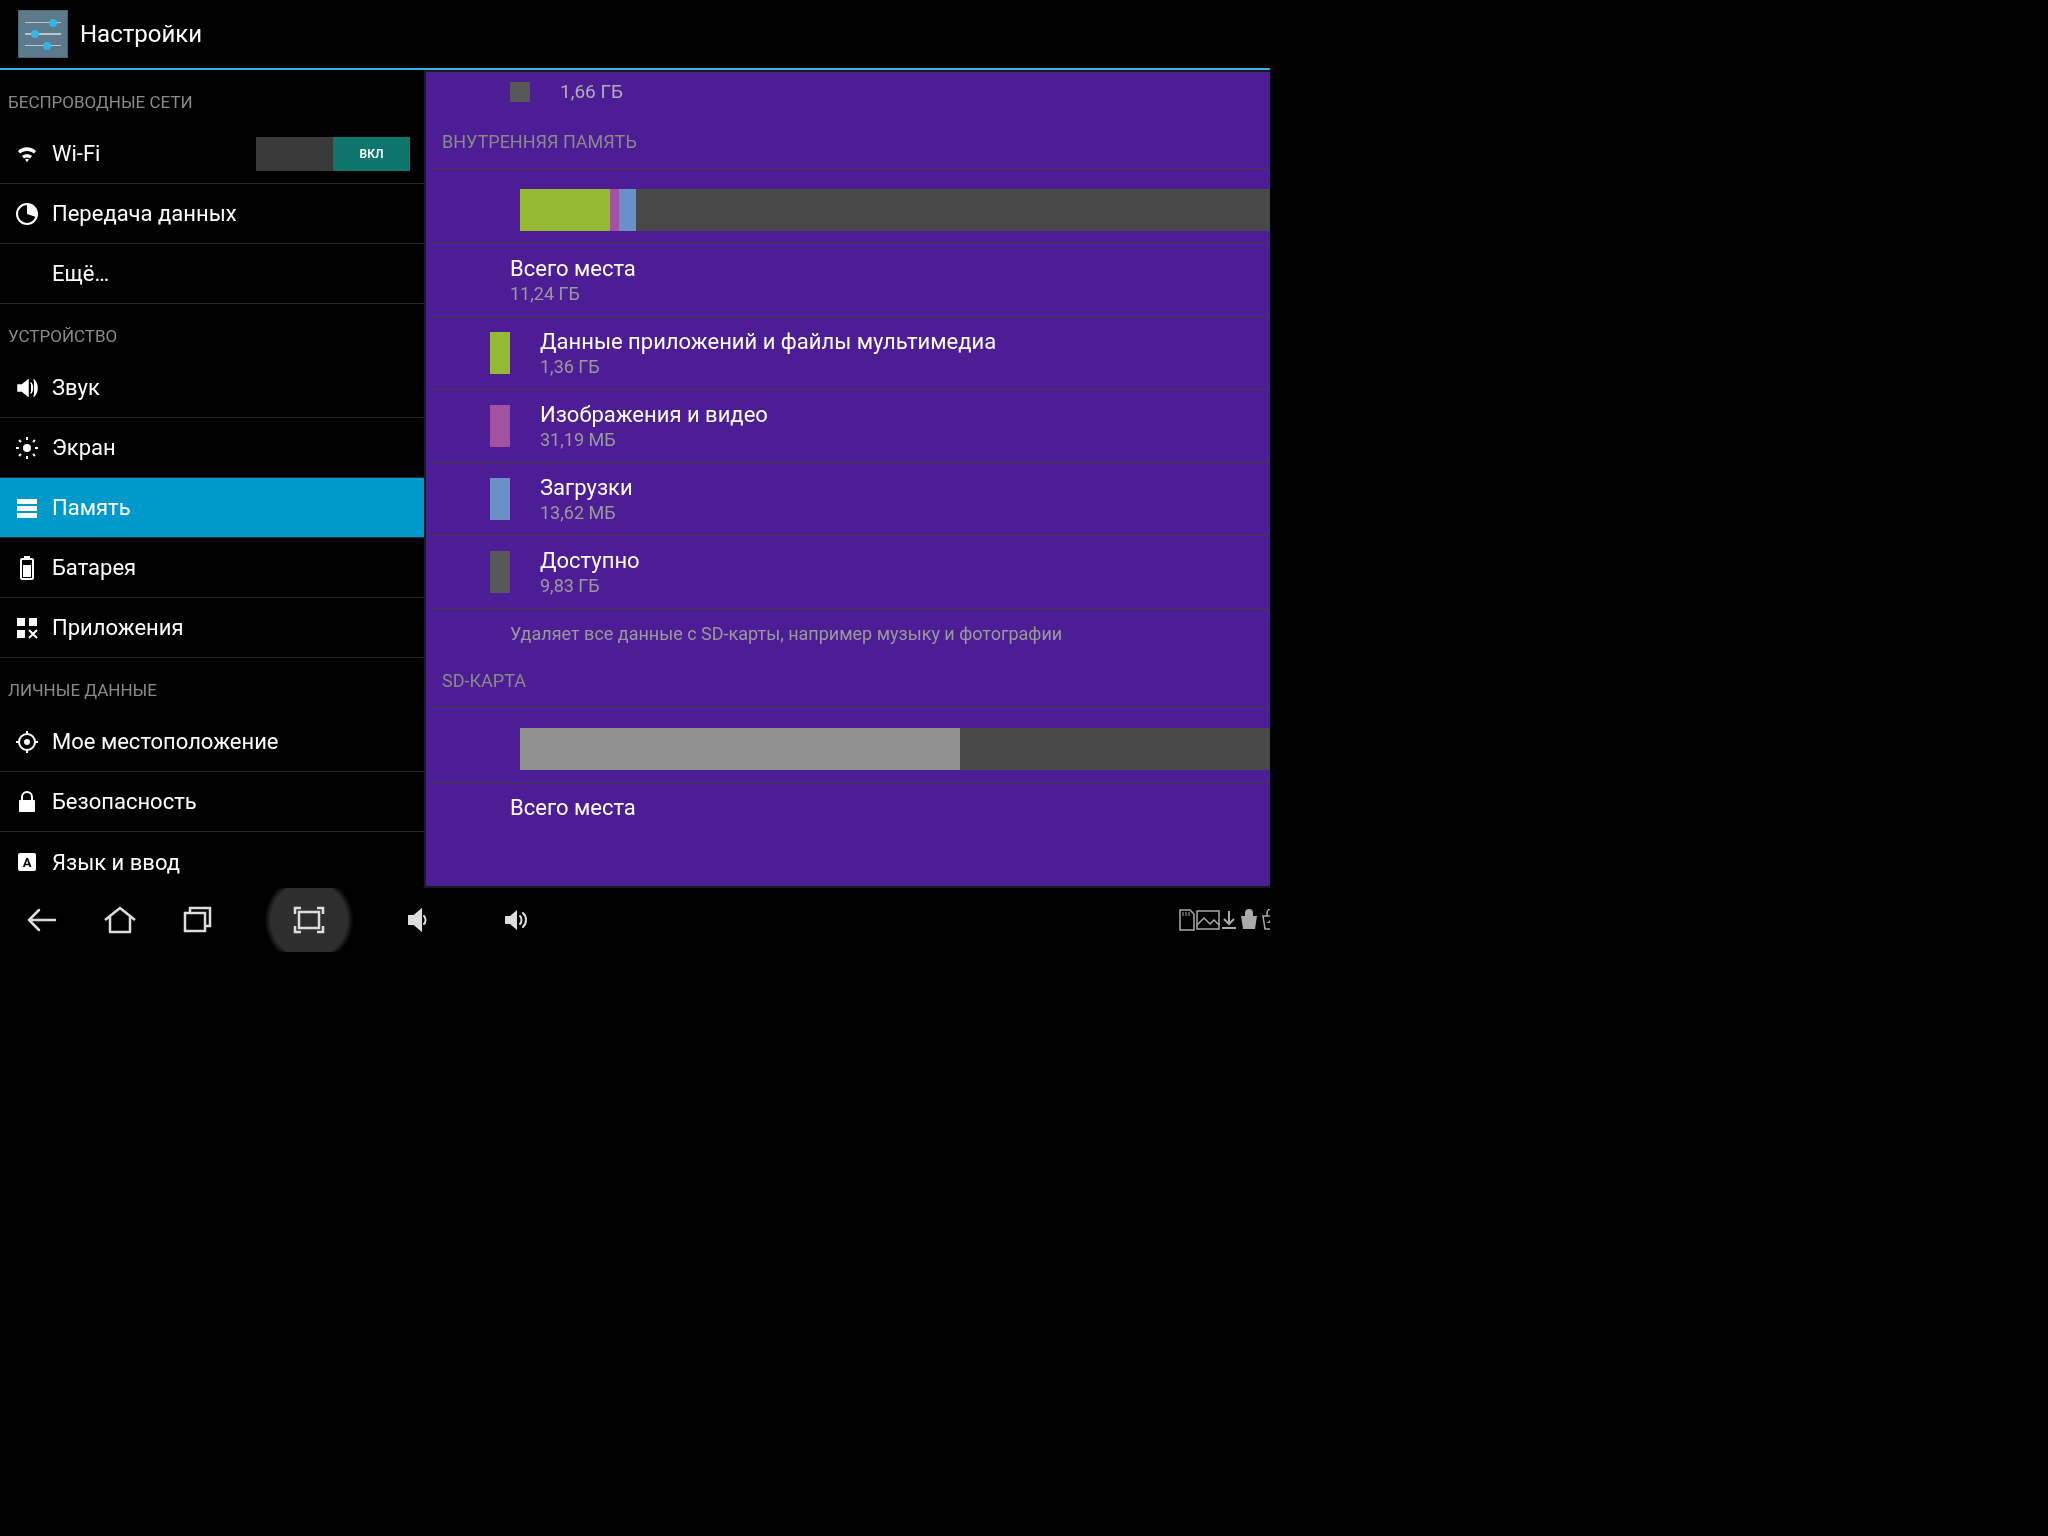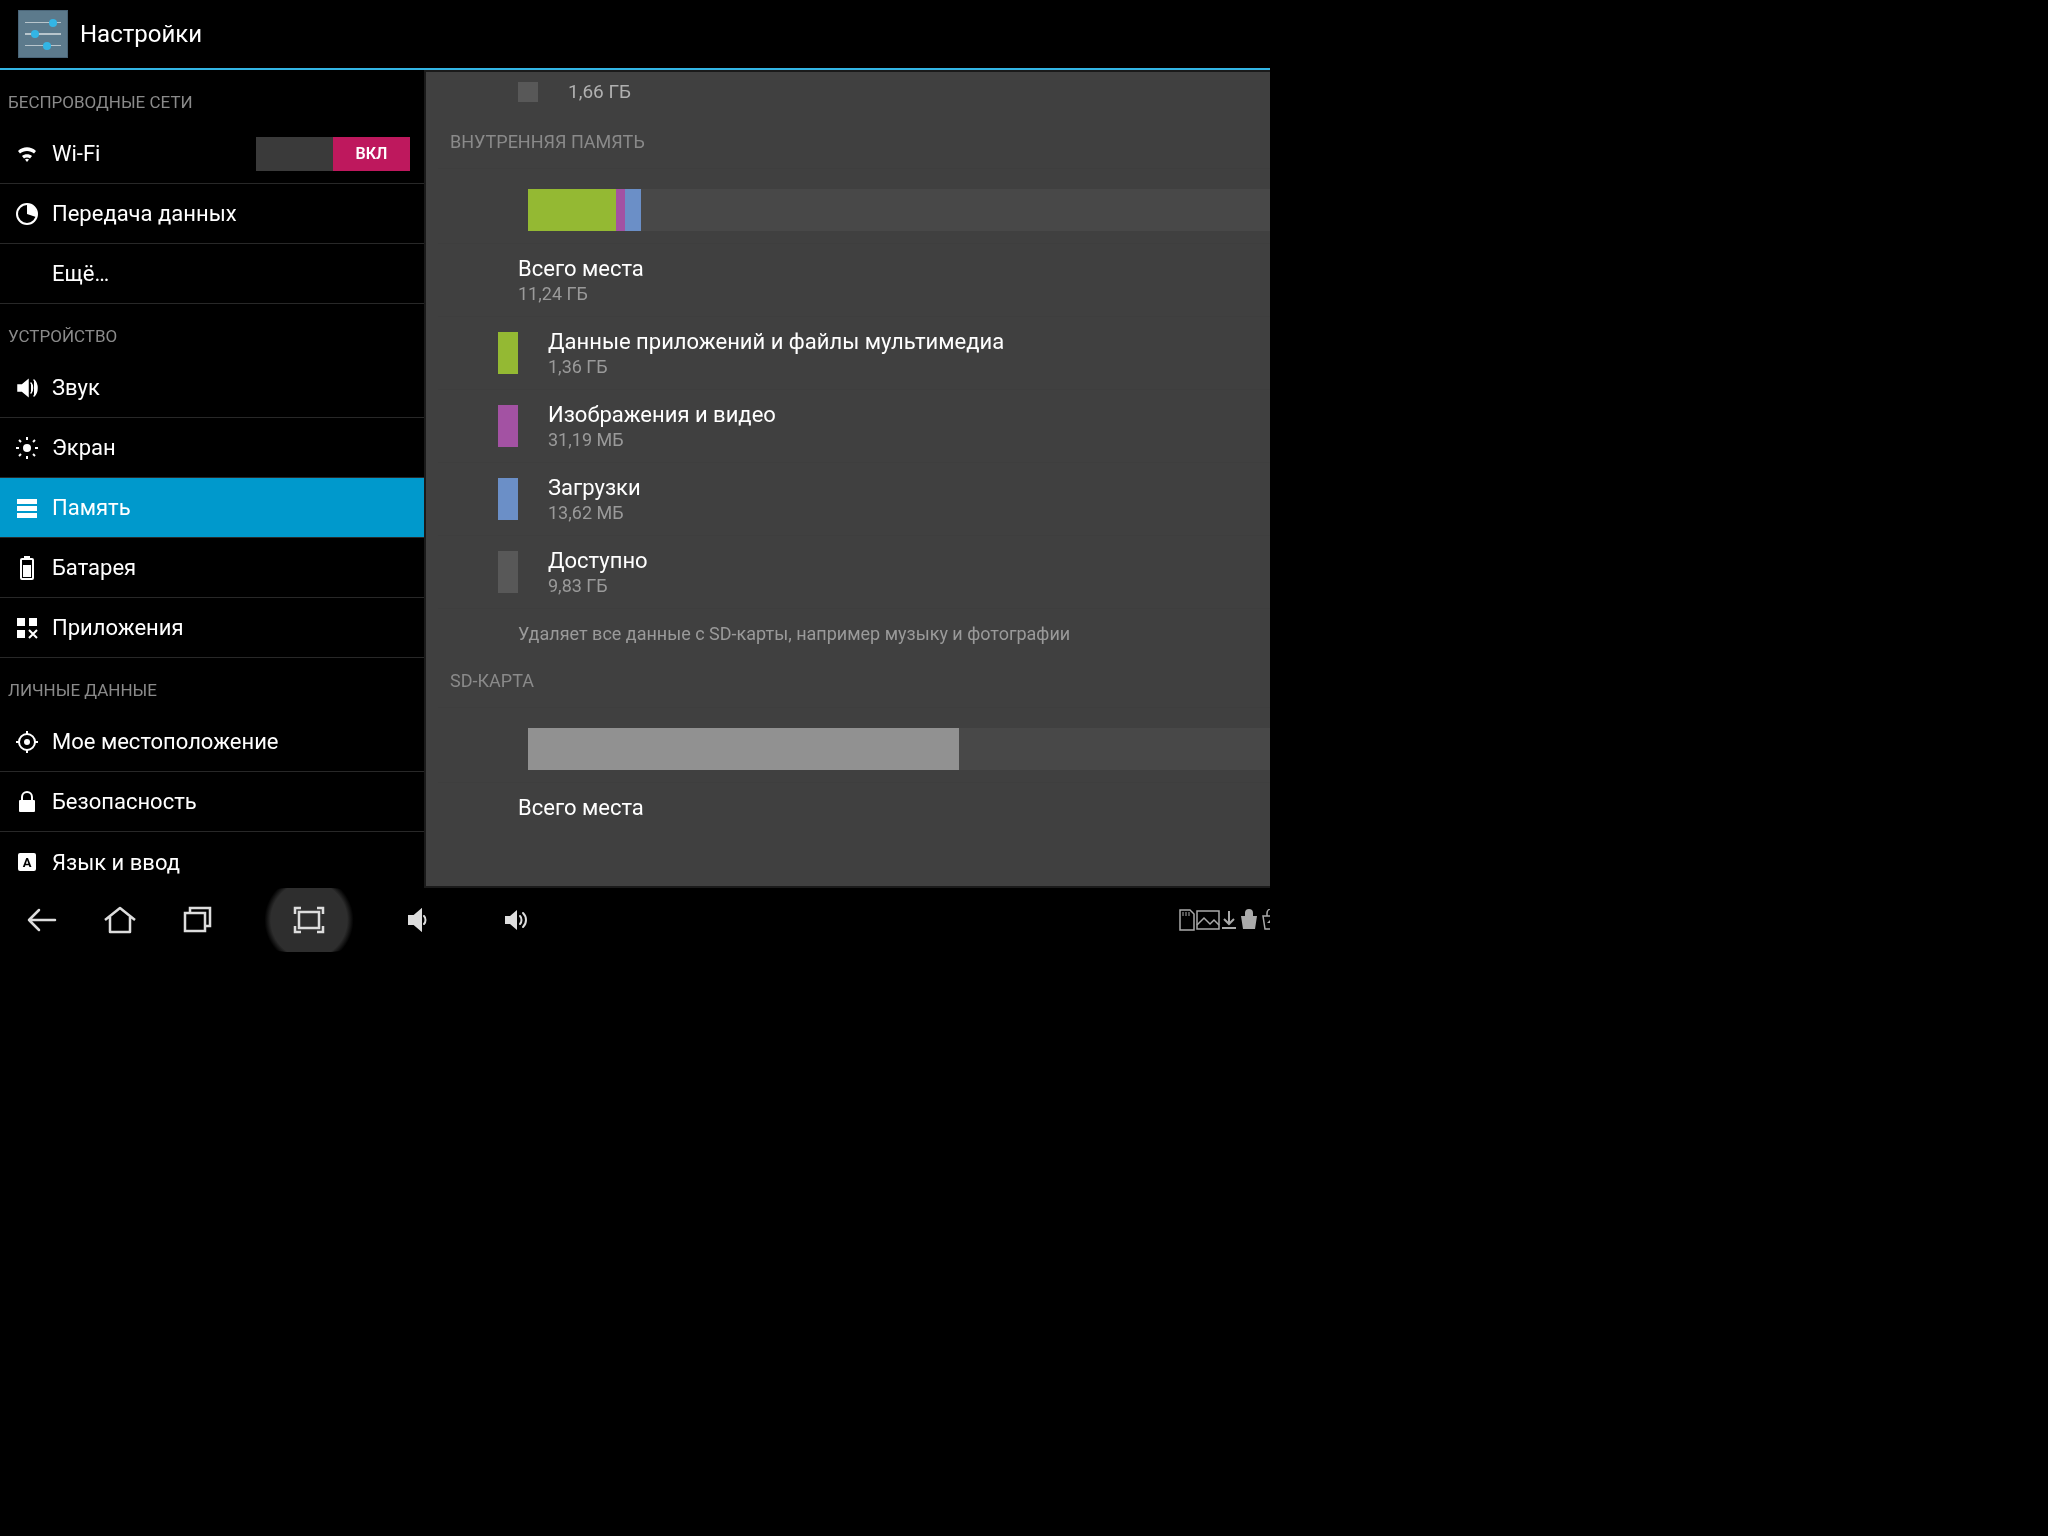--- a/index.html
+++ b/index.html
@@ -14,23 +14,23 @@
 .body{flex:1;display:flex;overflow:hidden}
 .sidebar{width:424px;background:#000;overflow-y:auto}
 .section-header{color:#8a8a8a;font-size:17px;font-weight:400;padding:22px 0 12px 8px;text-transform:uppercase}
 .sidebar-item{height:60px;display:flex;align-items:center;padding:0 14px;border-bottom:1px solid #282828;cursor:pointer}
 .sidebar-item:first-of-type{border-top:1px solid #282828}
 .sidebar-item.selected{background:#0099cc}
 .sb-icon{width:26px;height:26px;margin-right:12px;display:flex;align-items:center;justify-content:center;flex-shrink:0}
 .sb-label{color:#fff;font-size:22px;font-weight:400}
 .toggle{margin-left:auto;width:154px;height:34px;background:#3a3a3a;position:relative;display:flex}
 .toggle-half{flex:1}
-.toggle-on{background:#be185d;color:#fff;font-size:16px;display:flex;align-items:center;justify-content:center;font-weight:600}
+.toggle-on{background:#0f766e;color:#fff;font-size:12px;display:flex;align-items:center;justify-content:center;font-weight:600}
 .content{flex:1;background:#1a1a1a;position:relative;padding:2px}
-.content-inner{height:100%;background:#404040;overflow-y:auto;padding:0 12px}
+.content-inner{height:100%;background:#4c1d95;overflow-y:auto;padding:0 4px}
 .top-remnant{padding:8px 0 14px 80px;display:flex;align-items:center}
 .tiny-sq{width:20px;height:20px;background:#585858;margin-right:30px}
 .remnant-txt{color:#b0b0b0;font-size:19px}
 .cat-header{color:#8a8a8a;font-size:18px;padding:14px 0 16px 12px}
 .bar-wrap{padding:0 60px 12px 90px}
 .storage-bar{height:42px;background:#484848;display:flex}
 .seg-g{background:#94b933;width:11%}
 .seg-p{background:#a352a3;width:1.2%}
 .seg-b{background:#6b8fc7;width:2%}
 .item{display:flex;align-items:center;padding:12px 20px 12px 30px;border-top:1px solid #3e3e3e;margin-left:0}

